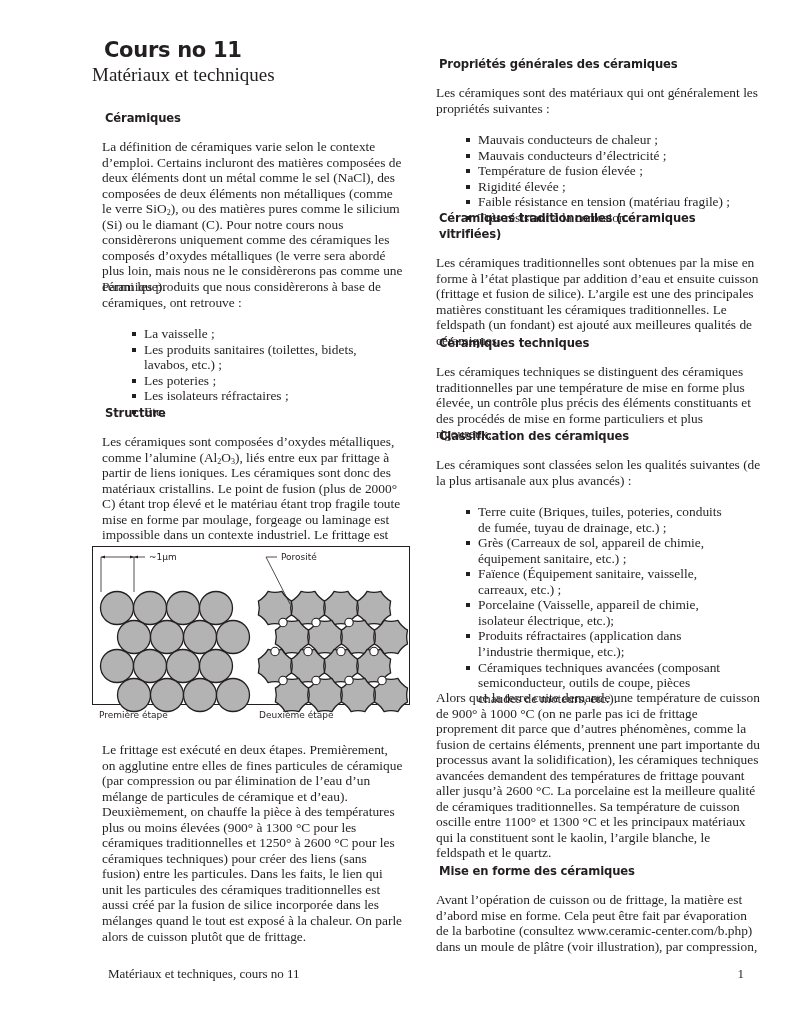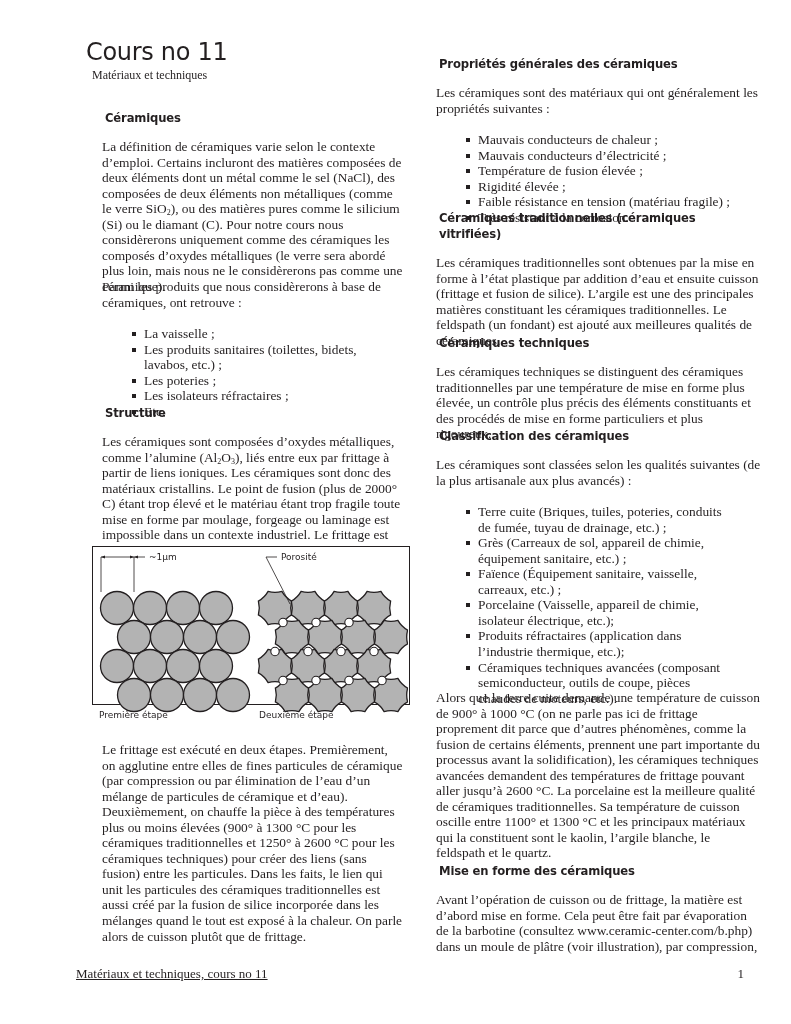--- a/index.html
+++ b/index.html
@@ -1,28 +1,28 @@
 <!DOCTYPE html>
 <html><head>
 <meta charset="utf-8">
 <style>
   html, body { margin: 0; padding: 0; background: #ffffff; }
   body { width: 791px; height: 1024px; position: relative; overflow: hidden; color: #231f20; }
-  .title { position: absolute; left: 86px; top: 40px; font-family: "DejaVu Sans", sans-serif; font-weight: normal; font-size: 24px; letter-spacing: -0.3px; margin: 0; line-height: 1; }
-  .subtitle { position: absolute; left: 92px; top: 67px; font-family: "Liberation Serif", serif; font-size: 12px; margin: 0; line-height: 16px; }
+  .title { position: absolute; left: 104px; top: 40px; font-family: "DejaVu Sans", sans-serif; font-weight: bold; font-size: 21px; letter-spacing: -0.3px; margin: 0; line-height: 1; }
+  .subtitle { position: absolute; left: 92px; top: 67px; font-family: "Liberation Serif", serif; font-size: 19px; margin: 0; line-height: 16px; }
   .block { position: absolute; }
   h2 { font-family: "DejaVu Sans", sans-serif; font-weight: bold; font-size: 11.6px; margin: 13px; line-height: 16px; letter-spacing: -0.15px; }
   p { font-family: "Liberation Serif", serif; font-size: 13.4px; line-height: 15.55px; margin: 10px; }
   ul { list-style: none; margin: 16px; padding: 0 0 0 36px; }
   li { font-family: "Liberation Serif", serif; font-size: 13.4px; line-height: 15.55px; position: relative; }
   li::before { content: ""; position: absolute; left: -12px; top: 6px; width: 4px; height: 4px; background: #231f20; }
   sub { font-size: 8px; line-height: 0; vertical-align: -2px; }
   .figure { position: absolute; left: 92px; top: 546px; width: 318px; height: 159px; border: 1.5px solid #231f20; box-sizing: border-box; background: #fff; }
   .figure svg { display: block; }
-  .footer-left { position: absolute; left: 76px; top: 966px; font-family: "Liberation Serif", serif; font-size: 13px; text-decoration: underline; }
+  .footer-left { position: absolute; left: 108px; top: 966px; font-family: "Liberation Serif", serif; font-size: 13px; }
   .footer-right { position: absolute; right: 47px; top: 966px; font-family: "Liberation Serif", serif; font-size: 13px; }
 </style>
 </head>
 <body>
 
 <h1 class="title">Cours no 11</h1>
 <div class="subtitle">Matériaux et techniques</div>
 
 <section class="block" style="left:92px; top:97px; width:322px;">
   <h2>Céramiques</h2>

